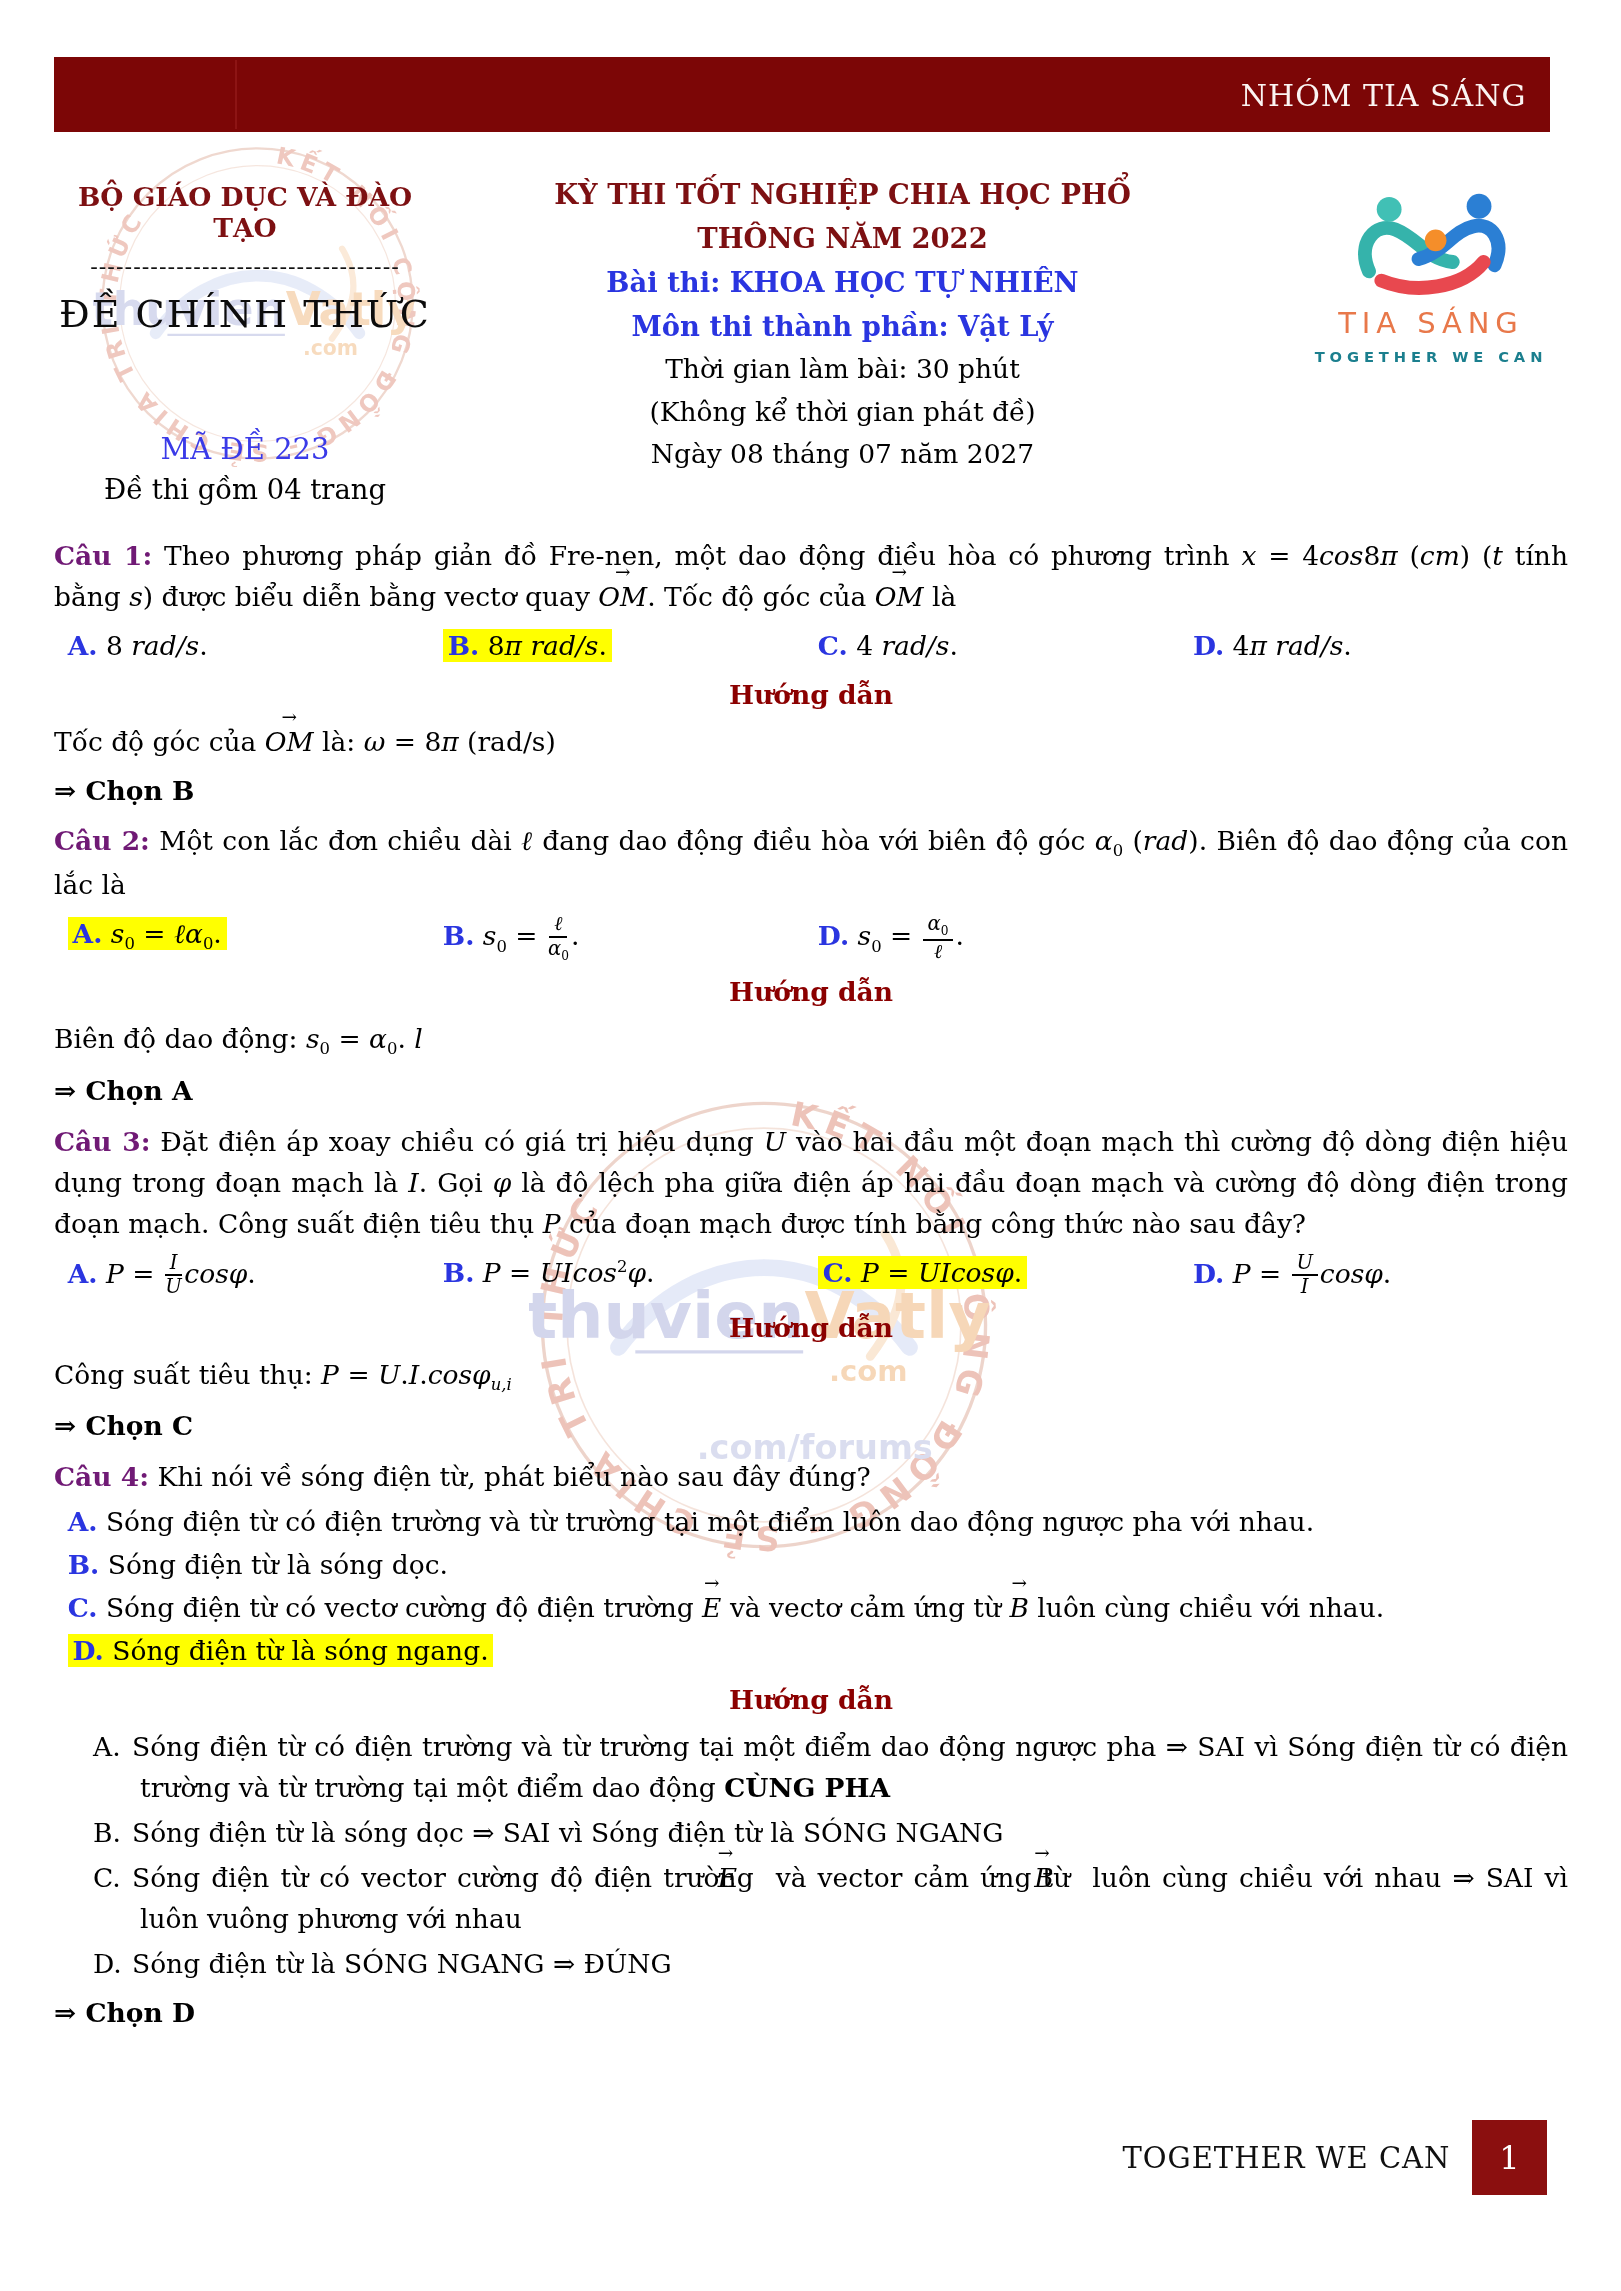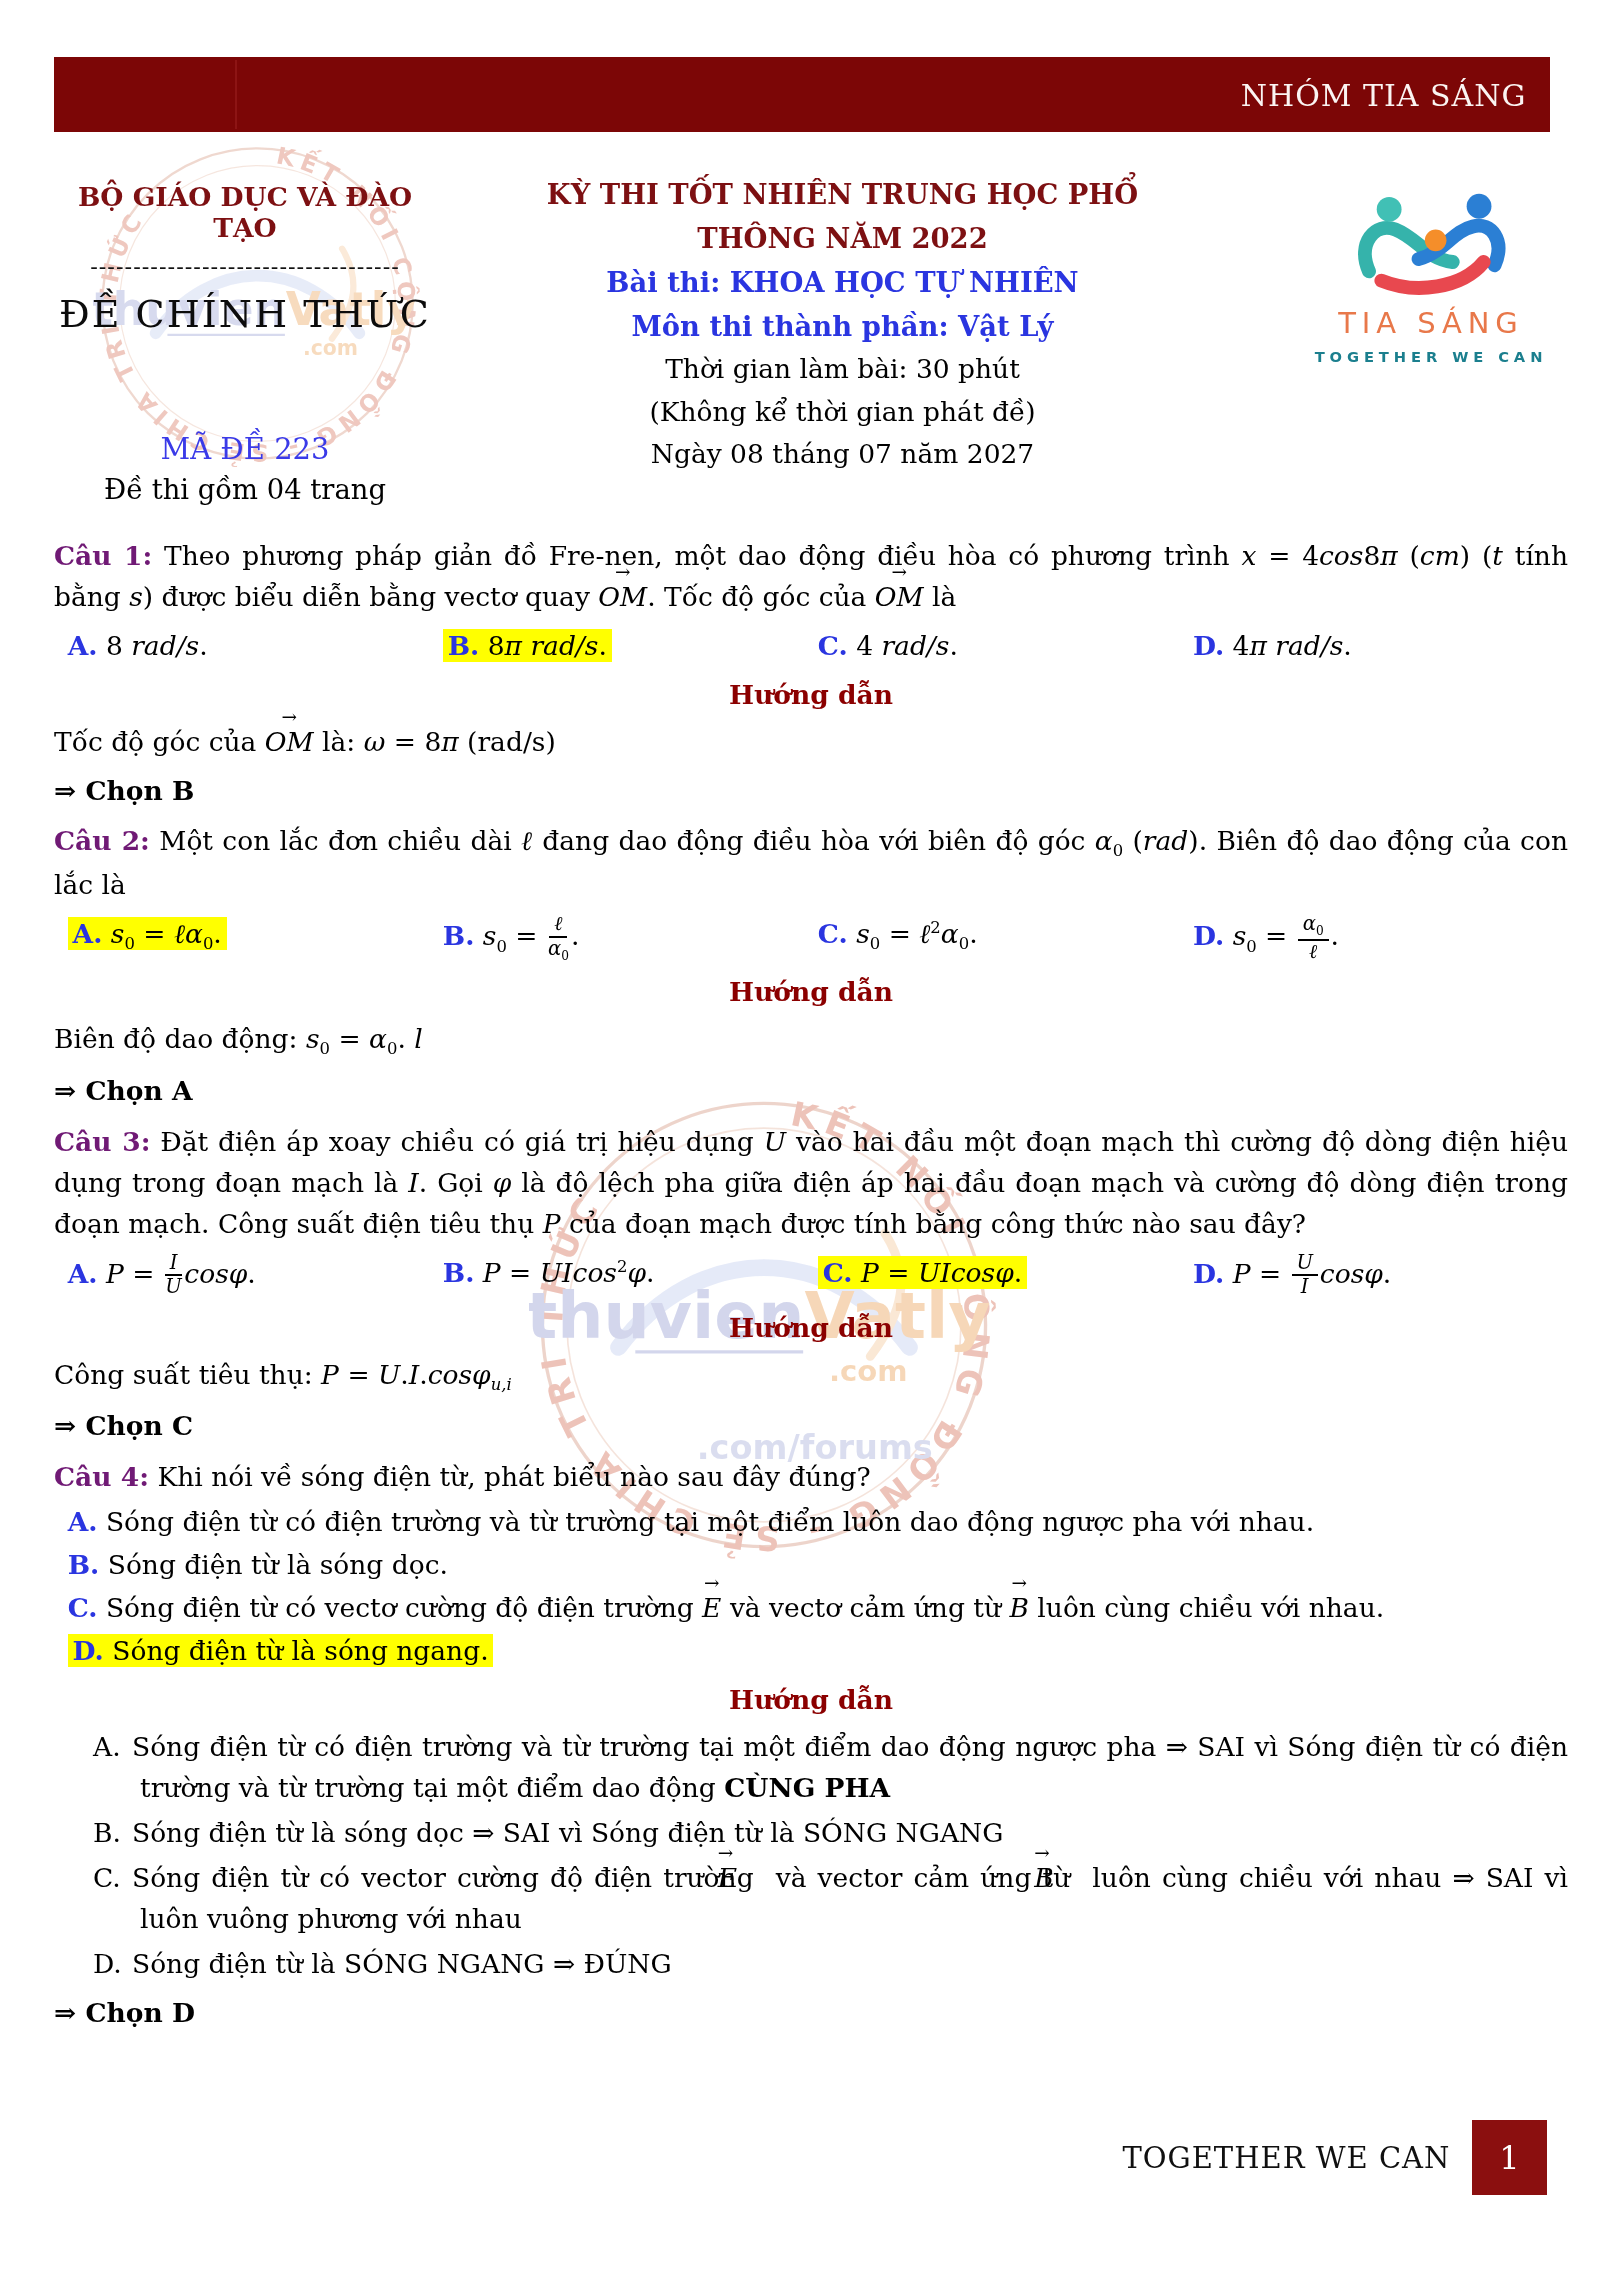--- a/index.html
+++ b/index.html
@@ -119,21 +119,21 @@
 
   <div class="head-left">
     <p class="ministry">BỘ GIÁO DỤC VÀ ĐÀO TẠO</p>
     <p class="dashes">------------------------------------</p>
     <p class="official">ĐỀ CHÍNH THỨC</p>
     <p class="code">MÃ ĐỀ 223</p>
     <p class="pages">Đề thi gồm 04 trang</p>
   </div>
 
   <div class="head-center">
-    <p class="extitle">KỲ THI TỐT NHIÊN TRUNG HỌC PHỔ</p>
+    <p class="extitle">KỲ THI TỐT NGHIỆP CHIA HỌC PHỔ</p>
     <p class="extitle">THÔNG NĂM 2022</p>
     <p class="blue">Bài thi: KHOA HỌC TỰ NHIÊN</p>
     <p class="blue">Môn thi thành phần: Vật Lý</p>
     <p class="plain">Thời gian làm bài: 30 phút</p>
     <p class="plain">(Không kể thời gian phát đề)</p>
     <p class="plain">Ngày 08 tháng 07 năm 2027</p>
   </div>
 
   <div class="logo">
     <svg viewBox="0 0 120 70" aria-hidden="true">
@@ -162,21 +162,20 @@
         <p class="choice">⇒ Chọn B</p>
       </section>
       <section class="question">
         <p class="stem"><b class="qlabel">Câu 2:</b> Một con lắc đơn chiều dài <i>ℓ</i> đang dao động điều hòa với biên độ góc <i>α</i><sub>0</sub> (<i>rad</i>). Biên độ dao động của con lắc là</p>
         <div class="opt-row">
           <span class="opt"><span class="hl"><b class="letter">A.</b> <i>s</i><sub>0</sub> = <i>ℓα</i><sub>0</sub>.</span></span>
           <span class="opt"><b class="letter">B.</b> <i>s</i><sub>0</sub> = <span class="frac">
               <span class="num"><i>ℓ</i></span>
               <span><i>α</i><sub>0</sub></span>
             </span>.</span>
-          <span class="opt"><b class="letter">C.</b> <i>s</i><sub>0</sub> = <i>ℓ</i><sup>2</sup><i>α</i><sub>0</sub>.</span>
           <span class="opt"><b class="letter">D.</b> <i>s</i><sub>0</sub> = <span class="frac">
               <span class="num"><i>α</i><sub>0</sub></span>
               <span><i>ℓ</i></span>
             </span>.</span>
         </div>
         <p class="guide">Hướng dẫn</p>
         <p class="sol">Biên độ dao động: <i>s</i><sub>0</sub> = <i>α</i><sub>0</sub>. <i>l</i></p>
         <p class="choice">⇒ Chọn A</p>
       </section>
       <section class="question">

